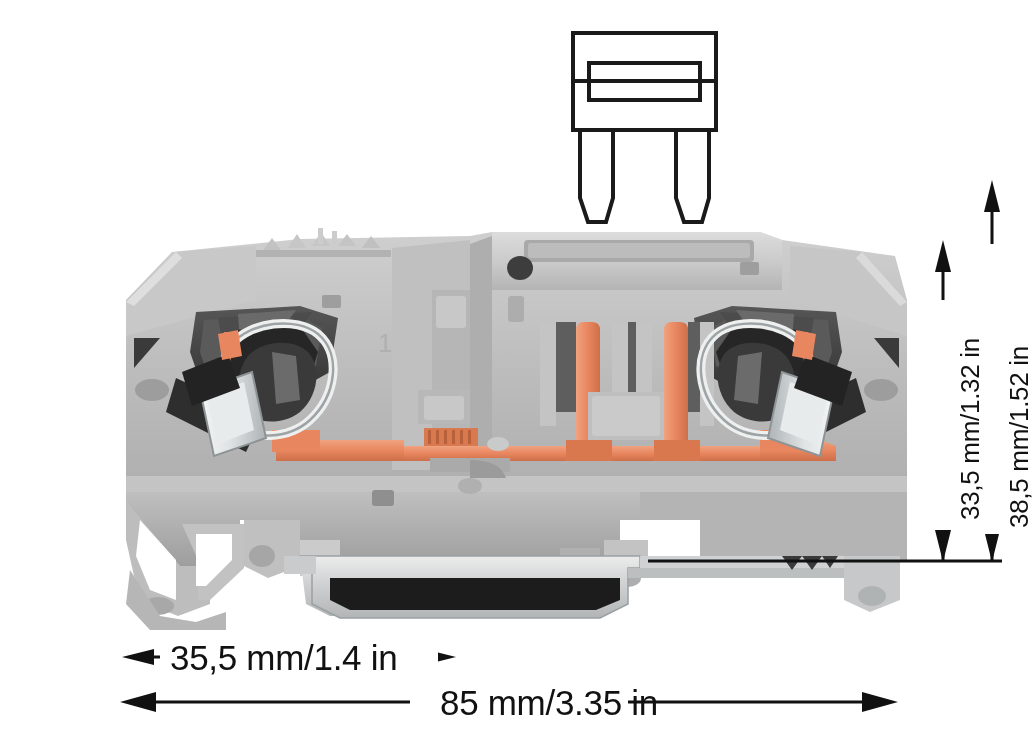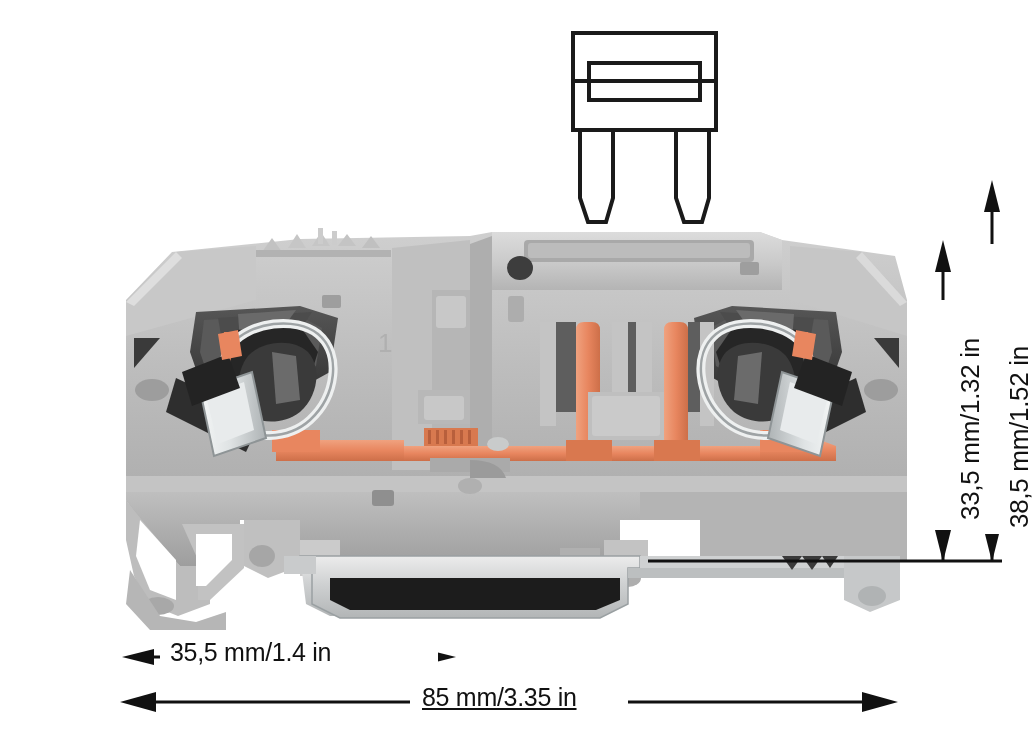--- a/index.html
+++ b/index.html
@@ -26,21 +26,21 @@
     height: 736px;
   }
   .dim-text {
     position: absolute;
     font-family: "Liberation Sans", sans-serif;
     color: #111111;
     white-space: nowrap;
     letter-spacing: -0.3px;
   }
   .dim-h {
-    font-size: 25px;
+    font-size: 35px;
   }
   .dim-v {
     font-size: 26px;
     transform-origin: 0 0;
   }
 </style>
 </head>
 <body>
 
 <div id="stage">
@@ -375,19 +375,19 @@
     <g fill="#ffffff" stroke="none">
       <rect x="160" y="636" width="278" height="42"></rect>
       <rect x="410" y="681" width="218" height="42"></rect>
       <rect x="924" y="300" width="40" height="230"></rect>
       <rect x="972" y="244" width="40" height="290"></rect>
     </g>
   </svg>
 
   <div class="dim-text dim-h" style="left:170px; top:638px;">35,5 mm/1.4 in</div>
 
-  <div class="dim-text dim-h" style="left:422px; top:683px;text-decoration:underline;">85 mm/3.35 in</div>
+  <div class="dim-text dim-h" style="left:440px; top:683px;">85 mm/3.35 in</div>
 
   <div class="dim-text dim-v" style="left:955px; top:520px; transform: rotate(-90deg);">33,5 mm/1.32 in</div>
 
   <div class="dim-text dim-v" style="left:1004px; top:528px; transform: rotate(-90deg);">38,5 mm/1.52 in</div>
 
 </div>
 
 </body></html>

